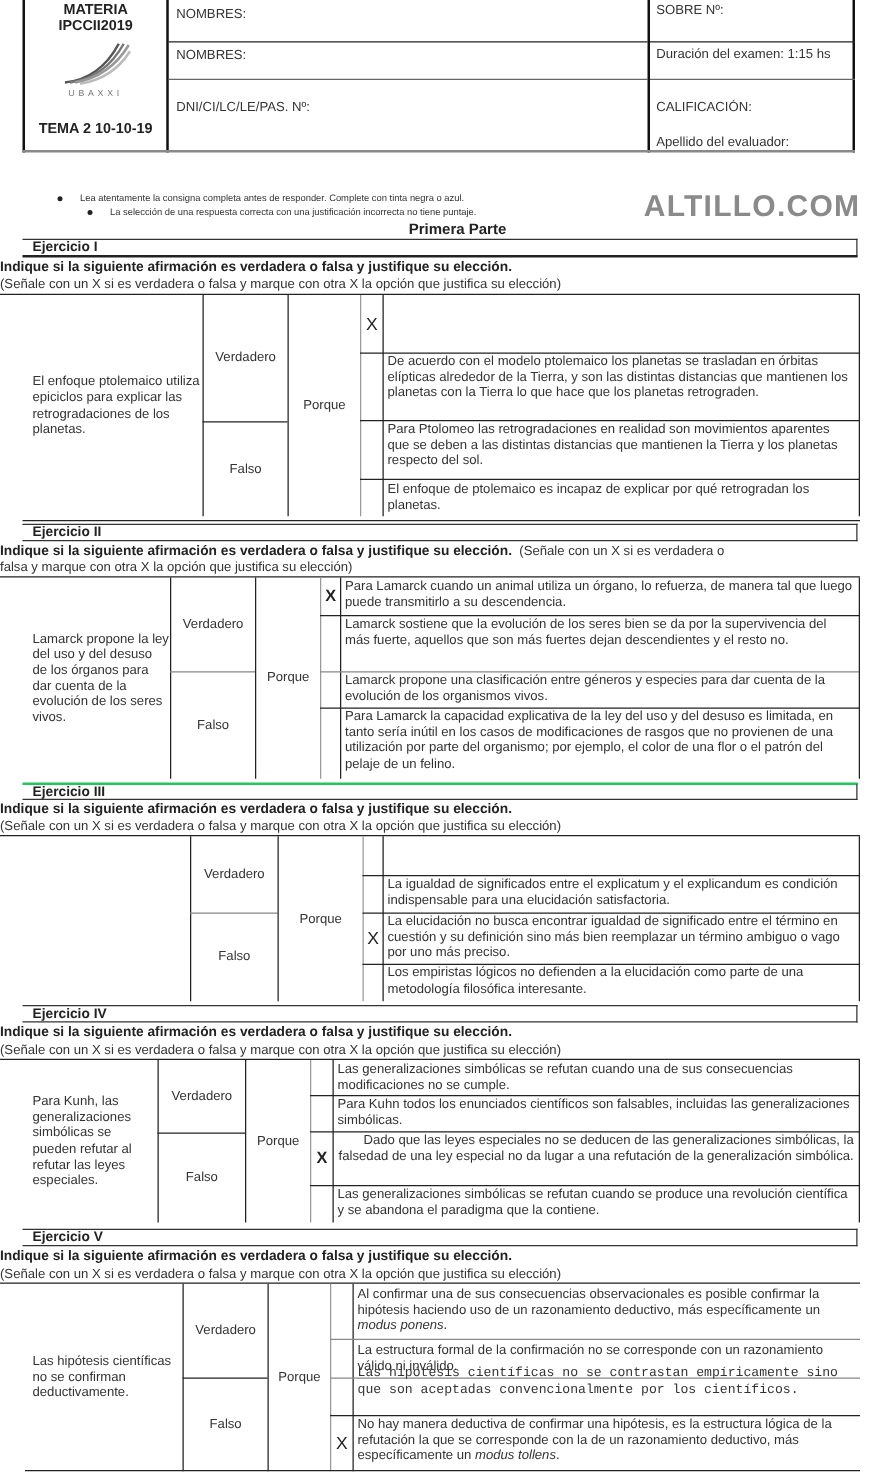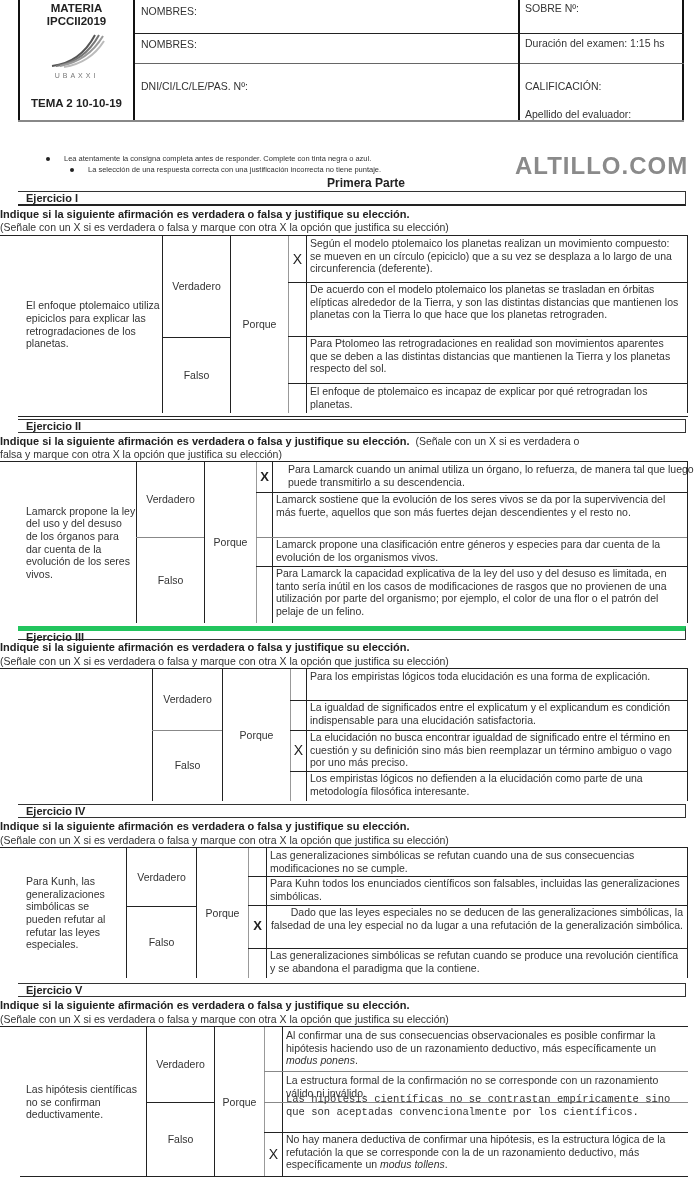--- a/index.html
+++ b/index.html
@@ -89,21 +89,20 @@
   <div class="abs vbg" style="left:268px;top:0;height:177px;"></div>
   <div class="abs vb" style="left:286px;top:0;height:177px;"></div>
   <div class="abs hb" style="left:268px;top:46px;width:400px;"></div>
   <div class="abs hb" style="left:268px;top:100px;width:400px;"></div>
   <div class="abs hb" style="left:268px;top:147px;width:400px;"></div>
   <div class="abs vb" style="left:667px;top:0;height:177px;"></div>
   <div class="abs cell xmark" style="left:269px;top:0;width:17px;height:46px;">X</div>
   <div class="abs cell xmark" style="left:269px;top:46px;width:17px;height:54px;"></div>
   <div class="abs cell xmark" style="left:269px;top:100px;width:17px;height:47px;"></div>
   <div class="abs cell xmark" style="left:269px;top:147px;width:17px;height:30px;"></div>
-  <div class="abs cell opt" style="left:287px;top:1px;width:380px;height:45px;">Según el modelo ptolemaico los planetas realizan un movimiento compuesto: se mueven en un círculo (epiciclo) que a su vez se desplaza a lo largo de una circunferencia (deferente).</div>
   <div class="abs cell opt" style="left:287px;top:47px;width:380px;height:53px;">De acuerdo con el modelo ptolemaico los planetas se trasladan en órbitas elípticas alrededor de la Tierra, y son las distintas distancias que mantienen los planetas con la Tierra lo que hace que los planetas retrograden.</div>
   <div class="abs cell opt" style="left:287px;top:101px;width:380px;height:46px;">Para Ptolomeo las retrogradaciones en realidad son movimientos aparentes que se deben a las distintas distancias que mantienen la Tierra y los planetas respecto del sol.</div>
   <div class="abs cell opt" style="left:287px;top:149px;width:380px;height:28px;">El enfoque de ptolemaico es incapaz de explicar por qué retrogradan los planetas.</div>
 </div>
 <div class="abs rule" style="left:18px;top:416px;width:670px;"></div>
 
 <div class="abs ej-title" style="left:18px;top:419px;width:668px;height:14px;border-top:1px solid #333;border-left:none;border-bottom:1px solid #333;">Ejercicio II</div>
 <div class="abs" style="left:0;top:434px;width:700px;font-size:10.5px;line-height:14px;"><span class="consigna-b">Indique si la siguiente afirmación es verdadera o falsa y justifique su elección.</span>&nbsp;&nbsp;<span class="consigna-n">(Señale con un X si es verdadera o</span></div>
 <div class="abs consigna-n" style="left:0;top:448px;text-align:center;">falsa y marque con otra X la opción que justifica su elección)</div>
 <div class="abs rule" style="left:0;top:461px;width:688px;"></div>
@@ -119,27 +118,27 @@
   <div class="abs vbg" style="left:236px;top:0;height:161px;"></div>
   <div class="abs vb" style="left:252px;top:0;height:161px;"></div>
   <div class="abs hb" style="left:236px;top:30px;width:432px;"></div>
   <div class="abs hb" style="left:236px;top:75px;width:432px;background:#888;"></div>
   <div class="abs hb" style="left:236px;top:104px;width:432px;"></div>
   <div class="abs vb" style="left:667px;top:0;height:161px;"></div>
   <div class="abs cell xmark xbold" style="left:237px;top:0;width:15px;height:30px;">X</div>
   <div class="abs cell xmark" style="left:237px;top:30px;width:15px;height:45px;"></div>
   <div class="abs cell xmark" style="left:237px;top:75px;width:15px;height:29px;"></div>
   <div class="abs cell xmark" style="left:237px;top:104px;width:15px;height:57px;"></div>
-  <div class="abs cell opt" style="left:253px;top:1px;width:414px;height:29px;margin-left:12px;">Para Lamarck cuando un animal utiliza un órgano, lo refuerza, de manera tal que luego puede transmitirlo a su descendencia.</div>
-  <div class="abs cell opt" style="left:253px;top:31px;width:414px;height:44px;">Lamarck sostiene que la evolución de los seres vivos se da por la supervivencia del más fuerte, aquellos que son más fuertes dejan descendientes y el resto no.</div>
+  <div class="abs cell opt" style="left:253px;top:1px;width:414px;height:29px;">Para Lamarck cuando un animal utiliza un órgano, lo refuerza, de manera tal que luego puede transmitirlo a su descendencia.</div>
+  <div class="abs cell opt" style="left:253px;top:31px;width:414px;height:44px;">Lamarck sostiene que la evolución de los seres bien se da por la supervivencia del más fuerte, aquellos que son más fuertes dejan descendientes y el resto no.</div>
   <div class="abs cell opt" style="left:253px;top:76px;width:414px;height:28px;">Lamarck propone una clasificación entre géneros y especies para dar cuenta de la evolución de los organismos vivos.</div>
   <div class="abs cell opt" style="left:253px;top:105px;width:414px;height:56px;">Para Lamarck la capacidad explicativa de la ley del uso y del desuso es limitada, en tanto sería inútil en los casos de modificaciones de rasgos que no provienen de una utilización por parte del organismo; por ejemplo, el color de una flor o el patrón del pelaje de un felino.</div>
 </div>
 
-<div class="abs ej-title" style="left:18px;top:626px;width:668px;height:14px;border-top:5px solid #22c55e;border-left:none;border-bottom:1px solid #333;">Ejercicio III</div>
+<div class="abs ej-title" style="left:18px;top:626px;width:668px;height:14px;border-top:2px solid #22c55e;border-left:none;border-bottom:1px solid #333;">Ejercicio III</div>
 <div class="abs consigna-b" style="left:0;top:641px;">Indique si la siguiente afirmación es verdadera o falsa y justifique su elección.</div>
 <div class="abs consigna-n" style="left:0;top:655px;">(Señale con un X si es verdadera o falsa y marque con otra X la opción que justifica su elección)</div>
 <div class="abs rule" style="left:0;top:668px;width:688px;"></div>
 
 <div class="abs" style="left:20px;top:669px;width:668px;height:132px;">
   <div class="abs vb" style="left:132px;top:0;height:132px;"></div>
   <div class="abs cell center" style="left:133px;top:0;width:69px;height:61px;">Verdadero</div>
   <div class="abs hb" style="left:132px;top:61px;width:70px;background:#888;"></div>
   <div class="abs cell center" style="left:133px;top:61px;width:69px;height:71px;">Falso</div>
   <div class="abs vb" style="left:202px;top:0;height:132px;"></div>
@@ -147,21 +146,20 @@
   <div class="abs vbg" style="left:270px;top:0;height:132px;"></div>
   <div class="abs vb" style="left:286px;top:0;height:132px;"></div>
   <div class="abs hb" style="left:270px;top:31px;width:398px;"></div>
   <div class="abs hb" style="left:270px;top:61px;width:398px;"></div>
   <div class="abs hb" style="left:270px;top:102px;width:398px;"></div>
   <div class="abs vb" style="left:667px;top:0;height:132px;"></div>
   <div class="abs cell xmark" style="left:271px;top:0;width:15px;height:31px;"></div>
   <div class="abs cell xmark" style="left:271px;top:31px;width:15px;height:30px;"></div>
   <div class="abs cell xmark" style="left:271px;top:61px;width:15px;height:41px;">X</div>
   <div class="abs cell xmark" style="left:271px;top:102px;width:15px;height:30px;"></div>
-  <div class="abs cell opt" style="left:287px;top:1px;width:380px;height:30px;">Para los empiristas lógicos toda elucidación es una forma de explicación.</div>
   <div class="abs cell opt" style="left:287px;top:32px;width:380px;height:29px;">La igualdad de significados entre el explicatum y el explicandum es condición indispensable para una elucidación satisfactoria.</div>
   <div class="abs cell opt" style="left:287px;top:62px;width:380px;height:40px;">La elucidación no busca encontrar igualdad de significado entre el término en cuestión y su definición sino más bien reemplazar un término ambiguo o vago por uno más preciso.</div>
   <div class="abs cell opt" style="left:287px;top:103px;width:380px;height:29px;">Los empiristas lógicos no defienden a la elucidación como parte de una metodología filosófica interesante.</div>
 </div>
 
 <div class="abs ej-title" style="left:18px;top:804px;width:668px;height:14px;border-top:1px solid #333;border-left:none;border-bottom:1px solid #333;">Ejercicio IV</div>
 <div class="abs consigna-b" style="left:0;top:820px;">Indique si la siguiente afirmación es verdadera o falsa y justifique su elección.</div>
 <div class="abs consigna-n" style="left:0;top:834px;">(Señale con un X si es verdadera o falsa y marque con otra X la opción que justifica su elección)</div>
 <div class="abs rule" style="left:0;top:847px;width:688px;"></div>
 

